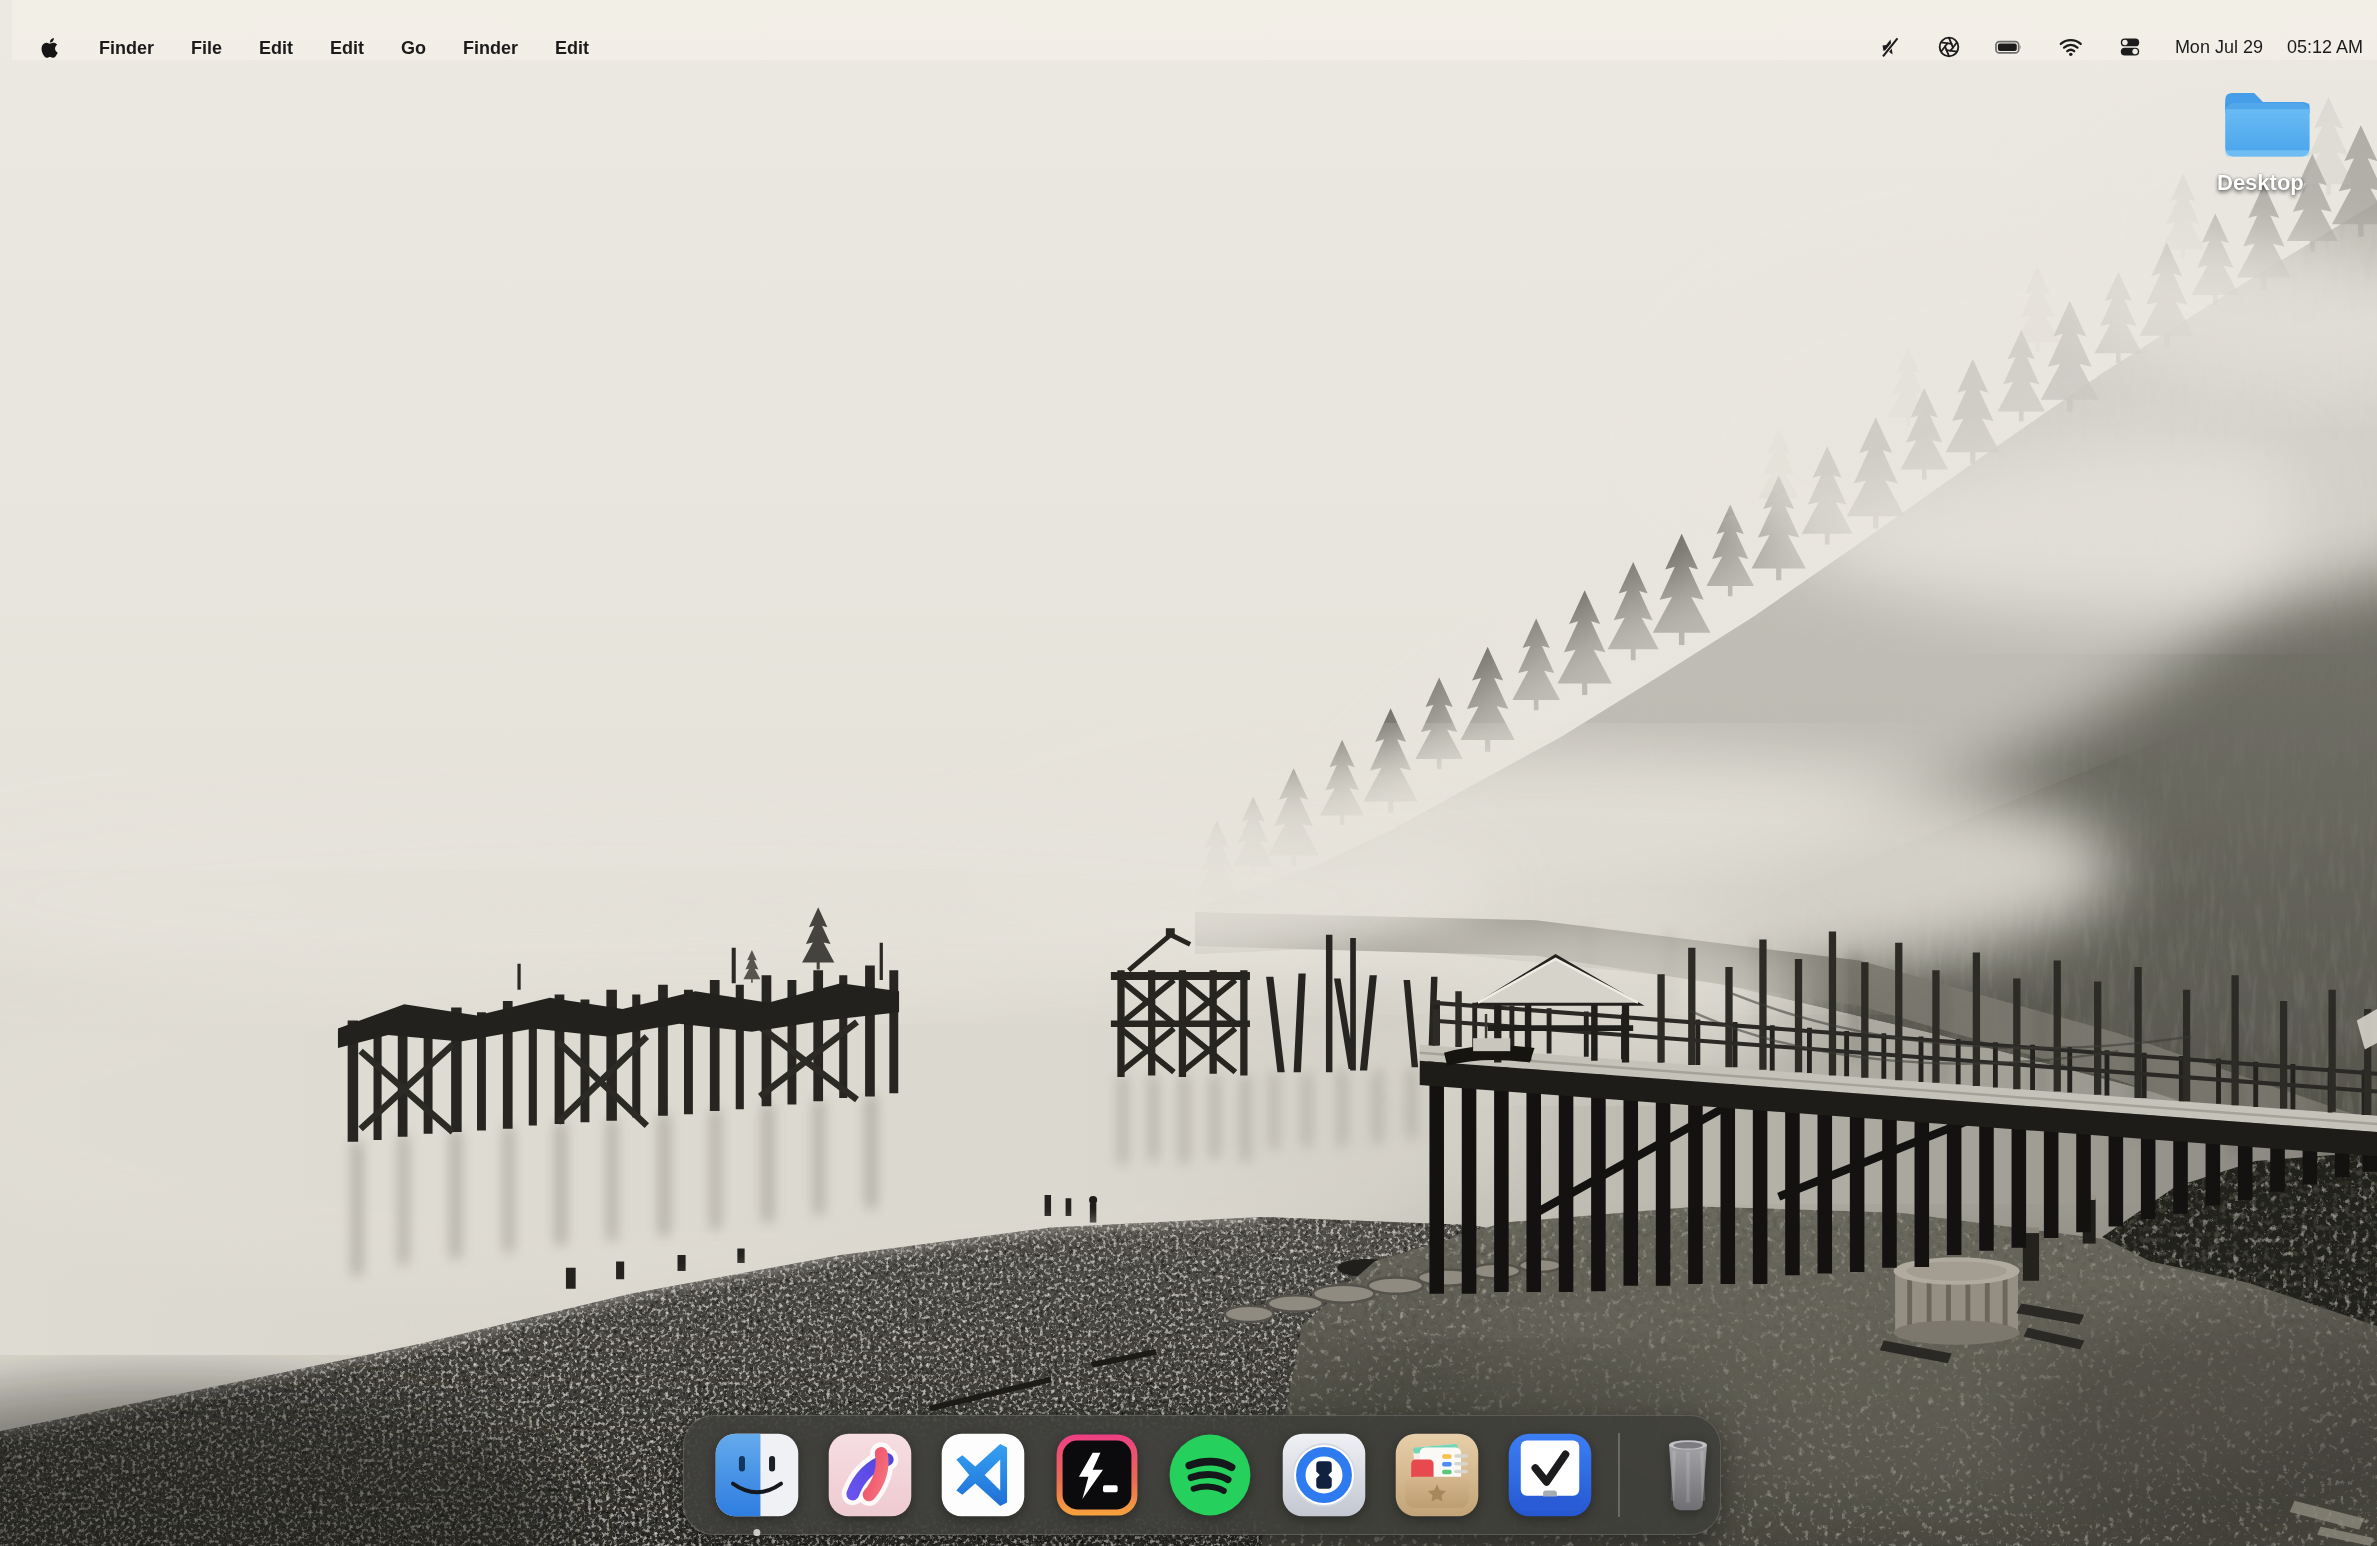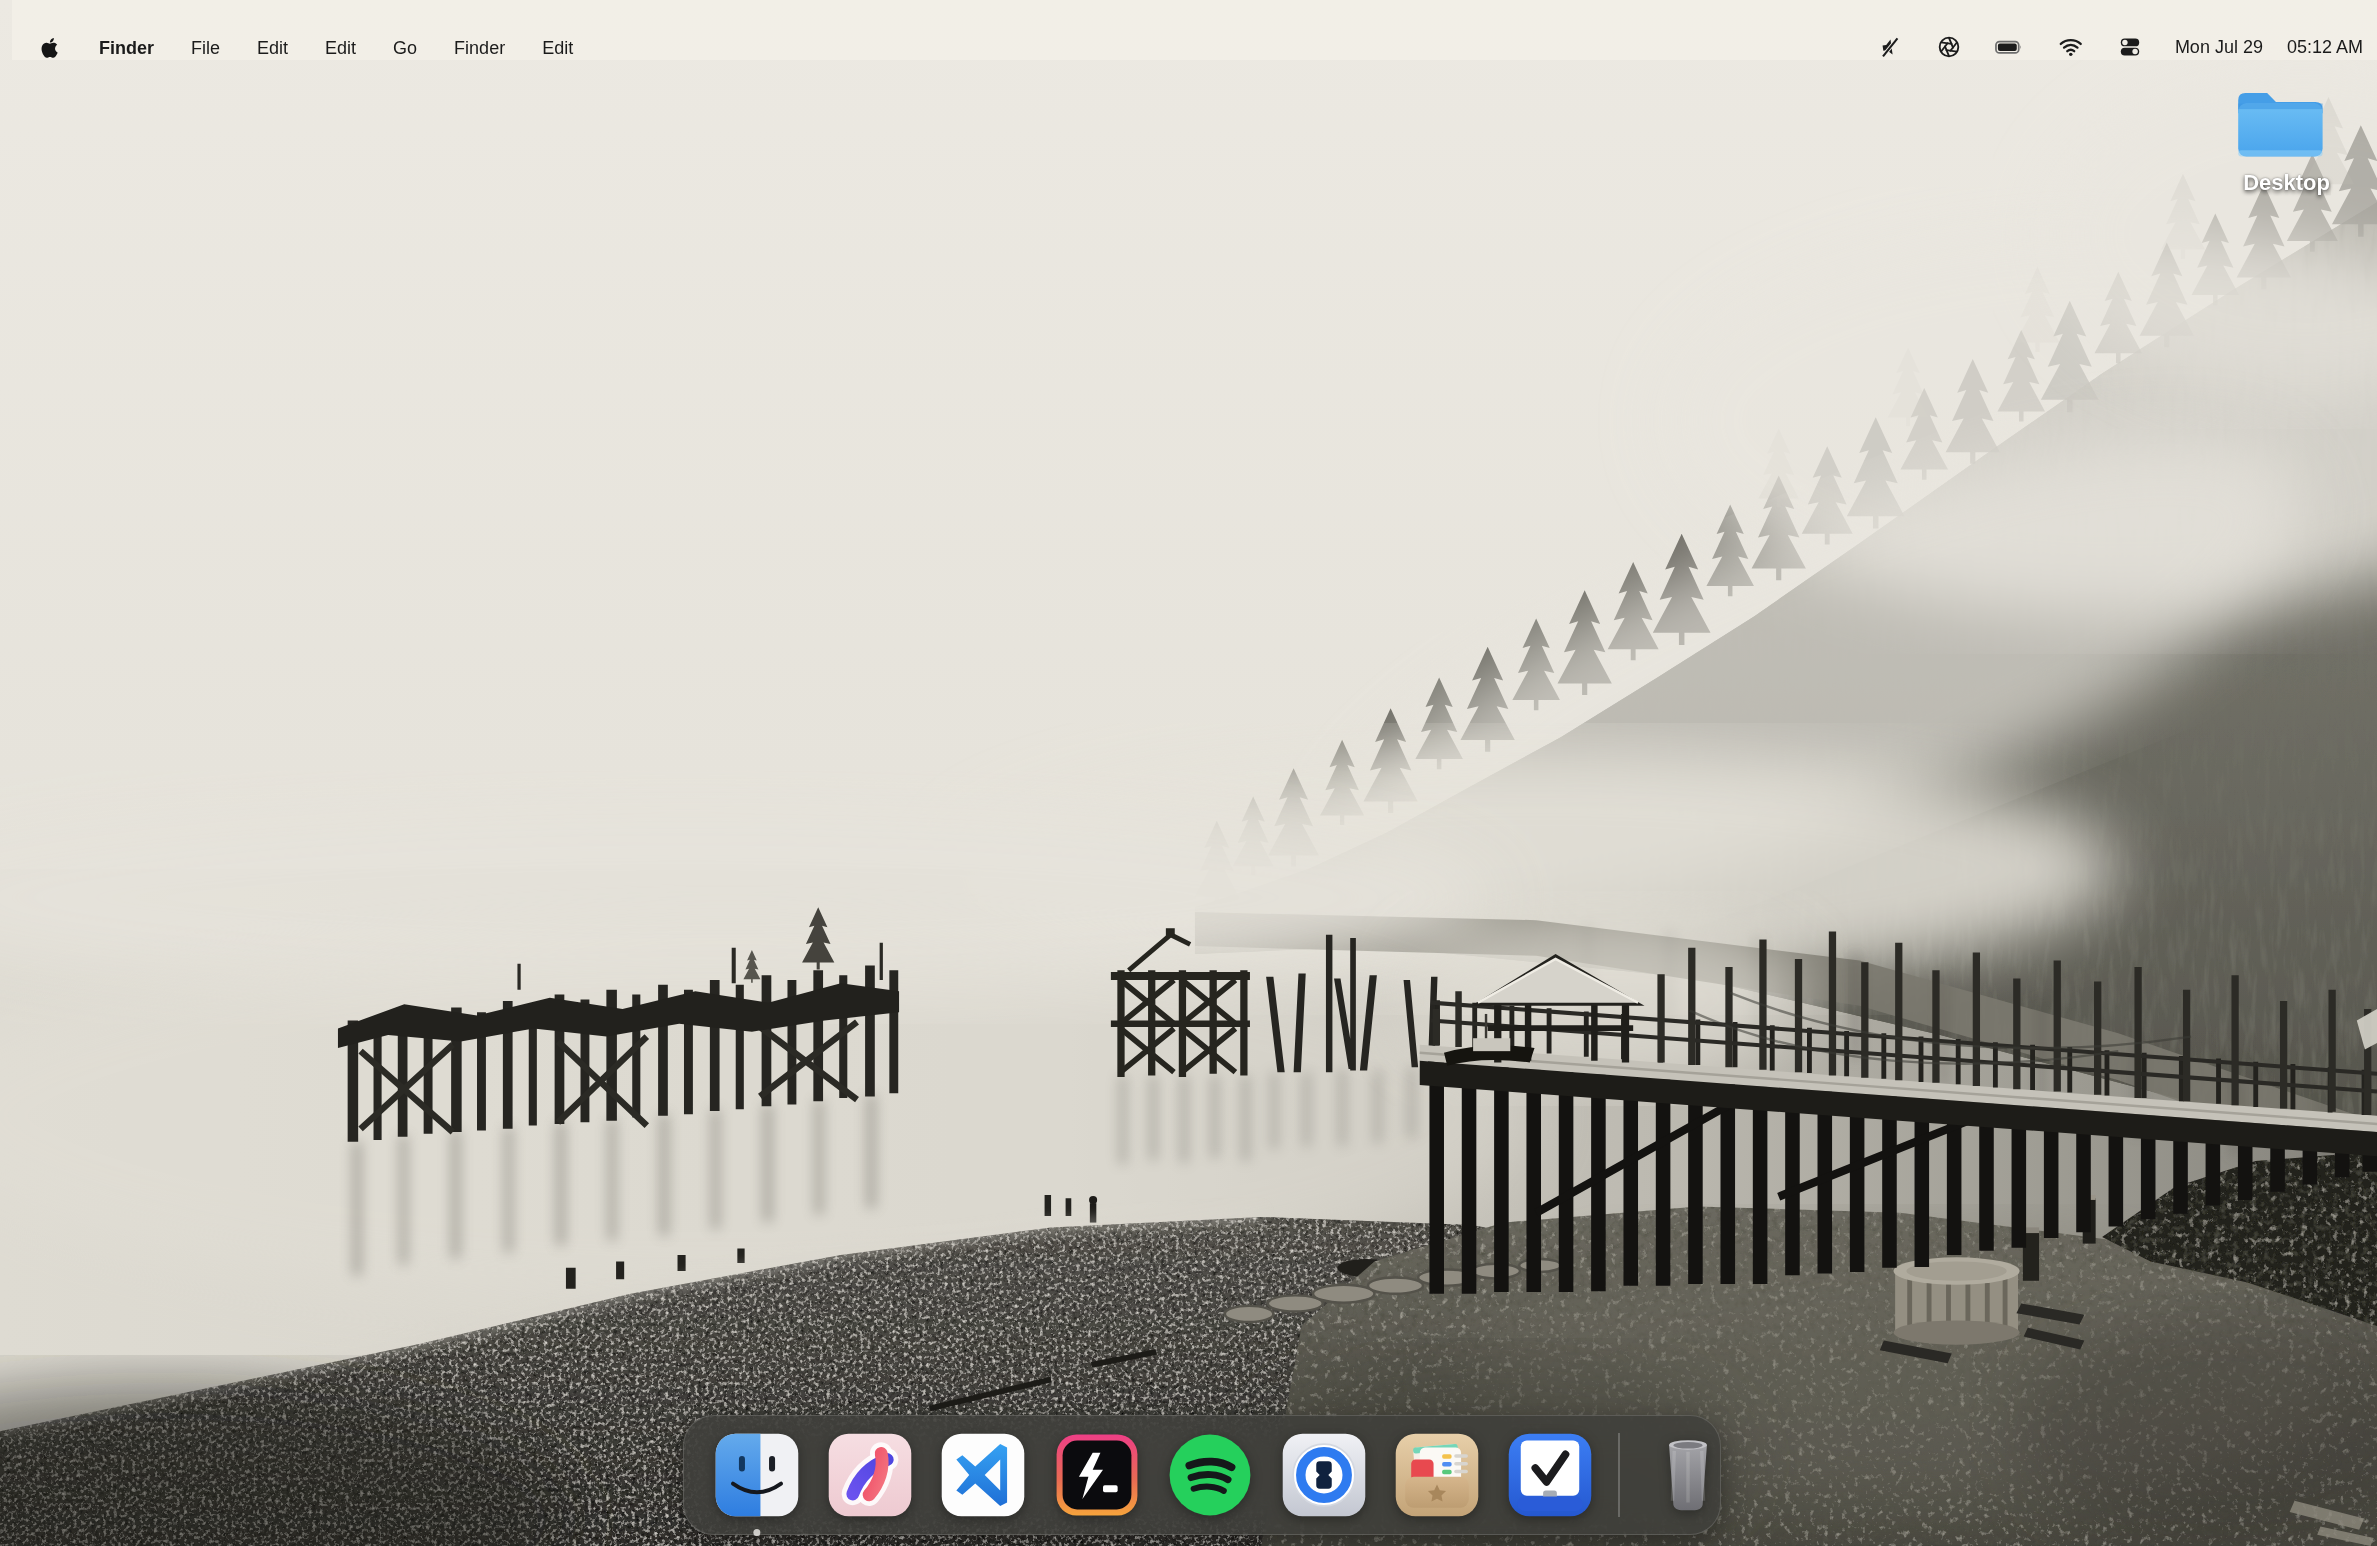--- a/index.html
+++ b/index.html
@@ -7,27 +7,27 @@
   #stage{position:relative;width:2377px;height:1546px;}
   
   #wallpaper{position:absolute;inset:0;z-index:0;}
   
   #menubar{position:absolute;top:0;left:12px;width:100%;height:60px;z-index:20;
     background:rgba(241,238,231,.96);display:flex;align-items:flex-end;
     padding:0 26px;box-sizing:border-box;color:#1b1b1b;font-size:18px;}
   .mb-left{display:flex;align-items:center;gap:37px;}
   .mb-apple{display:flex;align-items:center;}
   .mb-app{font-weight:700;}
-  .mb-item{font-weight:400;cursor:default;}
+  .mb-item{font-weight:700;cursor:default;}
   .mb-right{margin-left:auto;display:flex;align-items:center;gap:32px;}
   .st-icon{display:flex;align-items:center;}
   .mb-clock{display:flex;gap:24px;font-weight:400;}
   
   #desktop-folder{position:absolute;left:2217px;top:81px;width:113px;z-index:10;
-    display:flex;flex-direction:column;align-items:flex-end;cursor:default;}
+    display:flex;flex-direction:column;align-items:flex-start;cursor:default;}
   #desktop-folder .flabel{margin-top:6.5px;color:#fff;font-size:22px;font-weight:700;
     text-shadow:0 1.6px 4px rgba(0,0,0,.65), 0 0 1.6px rgba(0,0,0,.4);}
   
   #dock{position:absolute;left:683px;top:1415px;width:1038px;height:120px;z-index:20;
     background:rgba(62,61,58,.78);border:1.2px solid rgba(255,255,255,.14);
     border-radius:31px;box-sizing:border-box;display:flex;align-items:center;
     padding:0 16px;backdrop-filter:blur(21px) saturate(1.1);
     box-shadow:0 8px 24px rgba(0,0,0,.35);}
   .dock-item{position:relative;width:86px;height:86px;margin:0 13.7px;flex:0 0 auto;}
   .dock-item svg{width:86px;height:86px;display:block;

